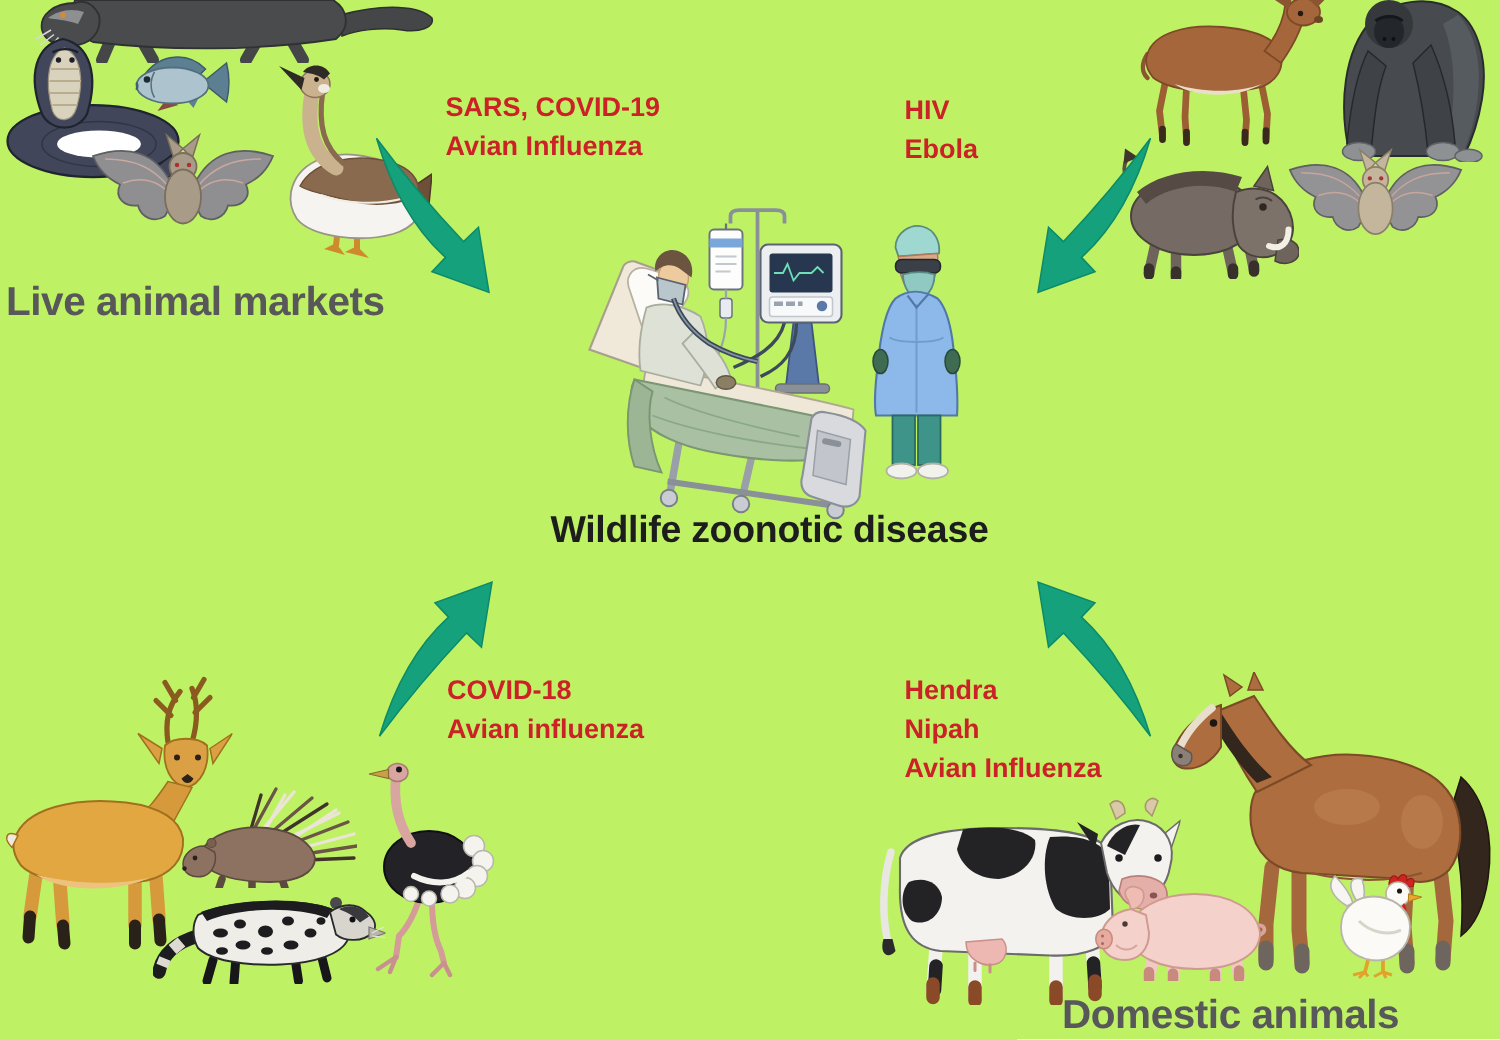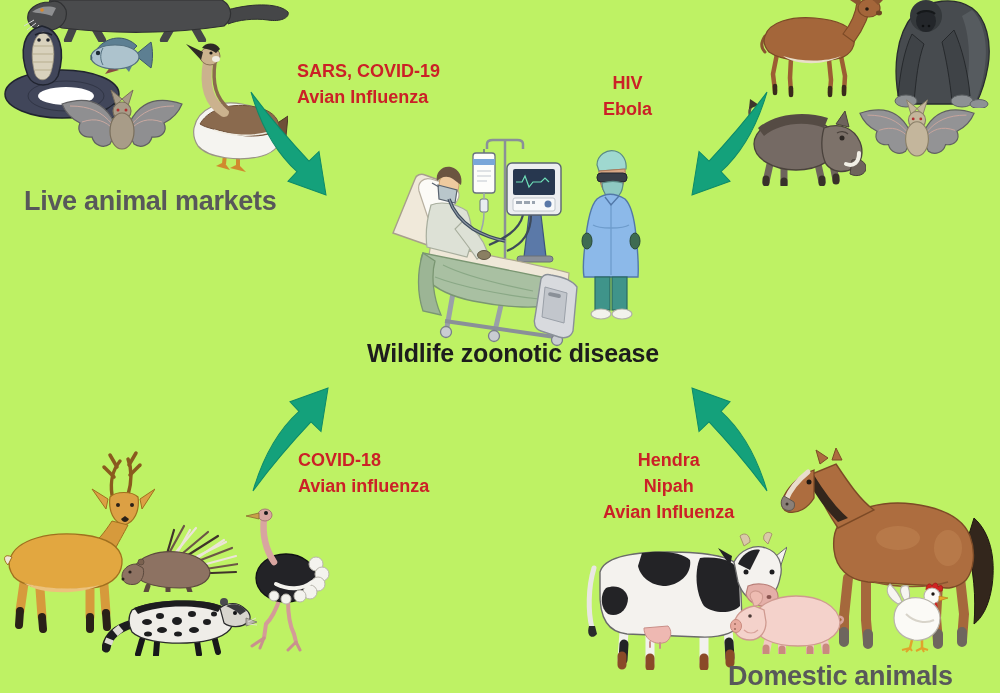--- a/index.html
+++ b/index.html
@@ -7,21 +7,21 @@
     position:relative;width:1000px;height:693px;background:#bef264;overflow:hidden;
     font-family:"Liberation Sans","DejaVu Sans",sans-serif;
   }
   .abs{position:absolute;}
   .disease{
     font-weight:bold;font-size:18px;line-height:26px;color:var(--red,#cb2127);
     white-space:nowrap;
   }
   .glabel{
     font-weight:bold;font-size:27px;color:var(--gray,#58585a);
-    white-space:nowrap;letter-spacing:-0.3px;margin-left:20px;
+    white-space:nowrap;letter-spacing:-0.3px;
   }
   .center-label{
     font-weight:bold;font-size:25px;color:var(--black,#1d1d1d);
     white-space:nowrap;transform:translateX(-50%);letter-spacing:-0.2px;
   }
   svg{display:block;}
   .arrow path{fill:var(--green,#14a17b);stroke:#0d8a68;stroke-width:1;}
   .flipx{transform:scaleX(-1);}
   .flipy{transform:scaleY(-1);}
   .flipxy{transform:scale(-1,-1);}
@@ -157,21 +157,21 @@
       <path d="M54,36 C44,24 32,18 12,18 M56,42 C48,33 38,29 24,34" stroke="#caa59d" stroke-width="1" fill="none"></path>
       <path d="M74,36 C84,24 96,18 116,18 M72,42 C80,33 90,29 104,34" stroke="#caa59d" stroke-width="1" fill="none"></path>
       <path d="M58,18 L53,2 L64,11 Z M70,18 L75,2 L64,11 Z" fill="#c4b69c" stroke="#8a7f68" stroke-width="1"></path>
       <circle cx="64" cy="23" r="9" fill="#c4b69c" stroke="#8a7f68" stroke-width="1.2"></circle>
       <ellipse cx="64" cy="43" rx="12" ry="18" fill="#c4b69c" stroke="#8a7f68" stroke-width="1.2"></ellipse>
       <circle cx="60" cy="22" r="1.5" fill="#b03030"></circle>
         <circle cx="68" cy="22" r="1.5" fill="#b03030"></circle>
     </svg>
   </div>
 
-  <div class="abs disease" style="left:603px;top:70px;text-align:center;">
+  <div class="abs disease" style="left:603px;top:60px;">
     <div>HIV</div>
     <div>Ebola</div>
   </div>
 
   <svg class="abs arrow flipx" style="left:670px;top:90px;" width="100" height="106" viewBox="0 0 100 100" preserveAspectRatio="none">
     <path d="M3,2 C13,34 29,60 49,77 L40,86 L78,99 L71,58 L61,67 C43,49 22,26 3,2 Z"></path>
   </svg>
 
   <svg class="abs" style="left:383px;top:135px;" width="300" height="232" viewBox="0 0 300 232">
     <g>
@@ -426,21 +426,21 @@
       <circle cx="50" cy="14" r="8" fill="#fbfaf6" stroke="#b8b4aa" stroke-width="1.1"></circle>
       <path d="M57,14 L66,16 L57,19 Z" fill="#e8a82a" stroke="#b87f1c" stroke-width="0.7"></path>
       <path d="M54,20 C58,26 54,30 50,26 Z" fill="#cf2422"></path>
       <path d="M42,16 L58,32 L44,32 Z" fill="#fbfaf6"></path>
       <path d="M12,36 C12,22 24,14 38,16 C50,18 58,26 58,36 C58,50 46,60 32,58 C20,56 12,48 12,36 Z" fill="#fbfaf6" stroke="#b8b4aa" stroke-width="1.2"></path>
       <path d="M24,32 C32,40 44,42 52,38" stroke="#d8d4ca" stroke-width="2" fill="none"></path>
       <circle cx="51" cy="12" r="1.7" fill="#1d1712"></circle>
     </svg>
   </div>
 
-  <div class="abs disease" style="left:603px;top:447px;text-align:center;">
+  <div class="abs disease" style="left:603px;top:447px;">
     <div>Hendra</div>
     <div>Nipah</div>
     <div>Avian Influenza</div>
   </div>
   <div class="abs glabel" style="left:708px;top:661px;">Domestic animals</div>
 
   <svg class="abs arrow flipxy" style="left:670px;top:387px;" width="100" height="106" viewBox="0 0 100 100" preserveAspectRatio="none">
     <path d="M3,2 C13,34 29,60 49,77 L40,86 L78,99 L71,58 L61,67 C43,49 22,26 3,2 Z"></path>
   </svg>
 

